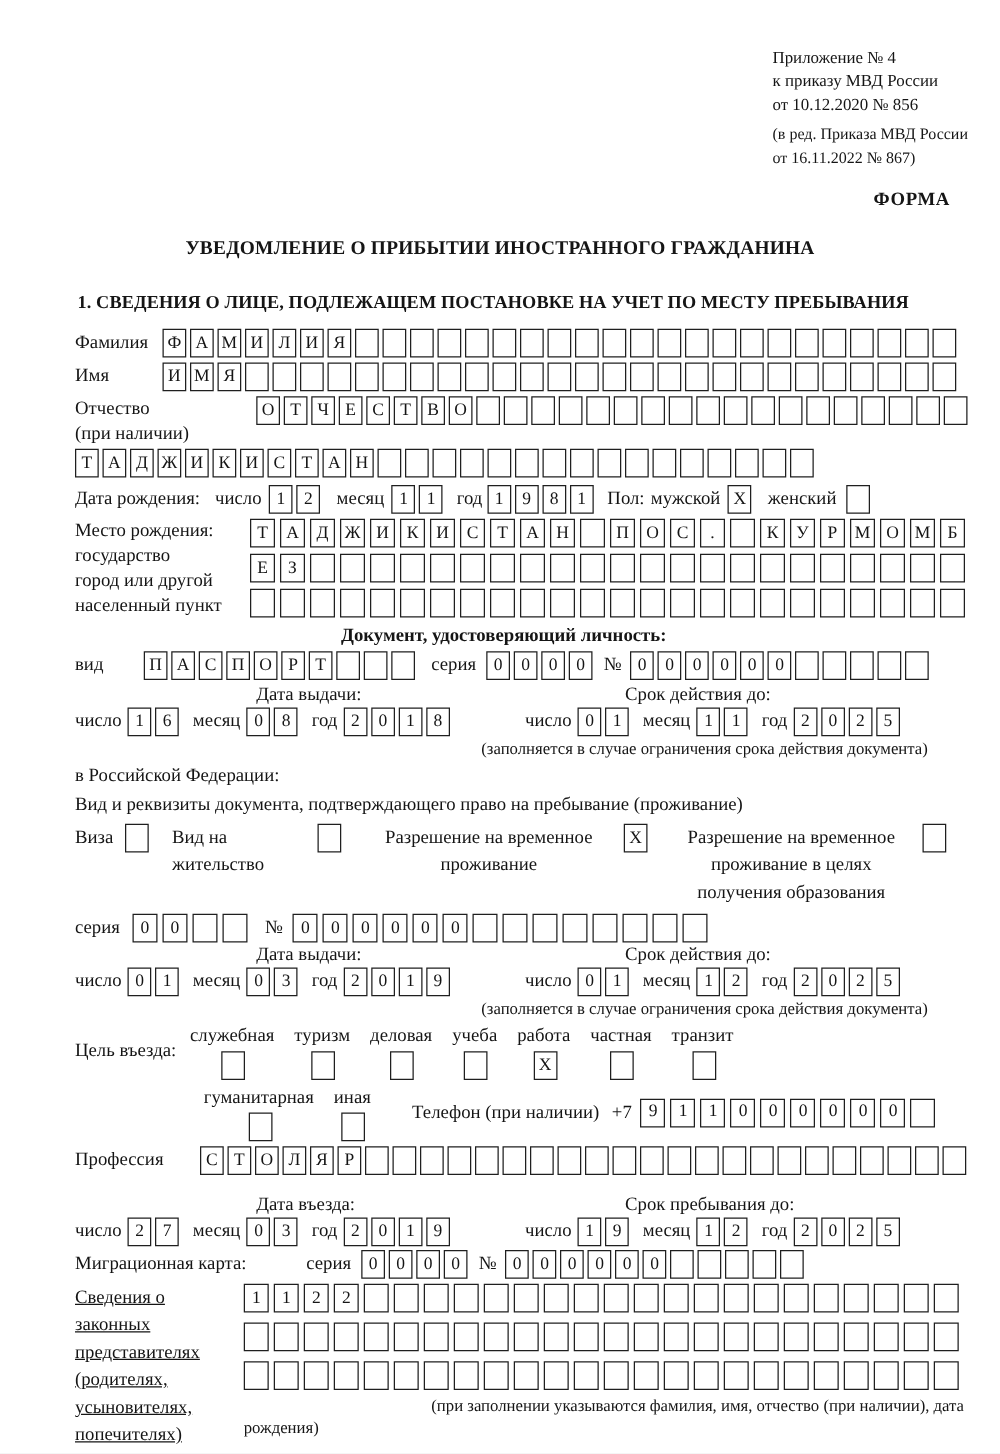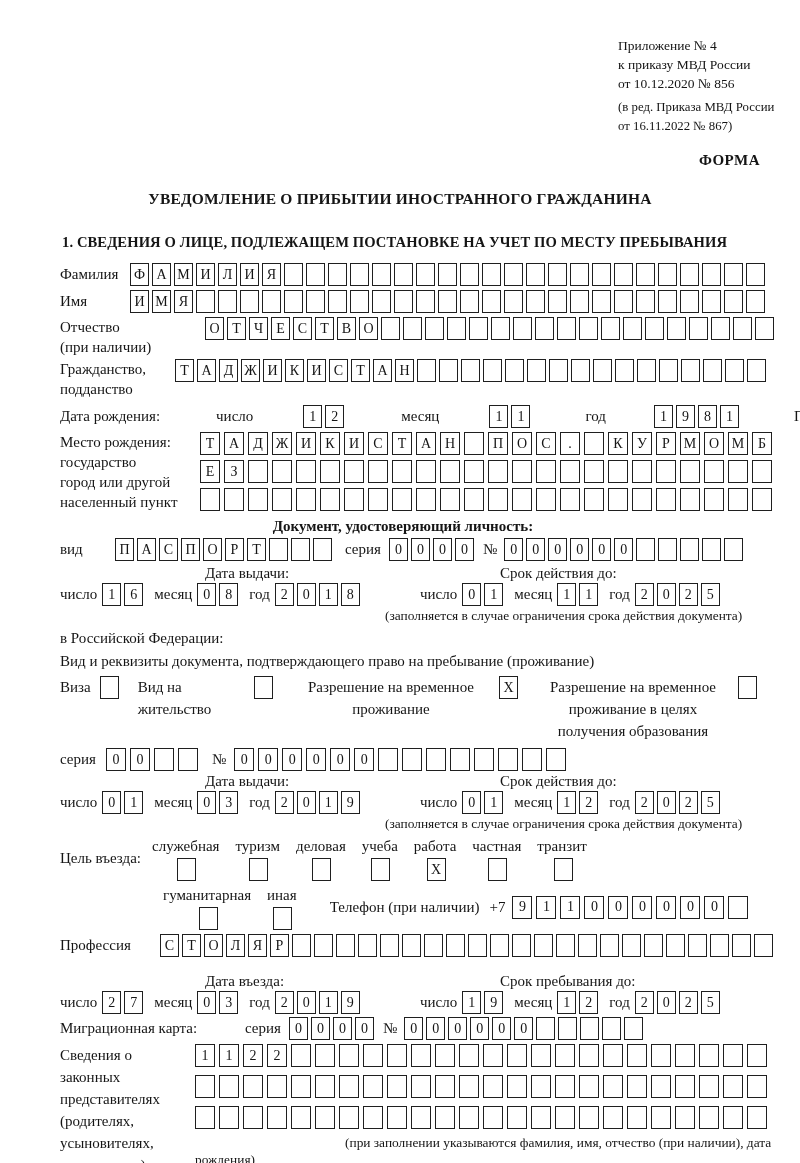--- a/index.html
+++ b/index.html
@@ -182,24 +182,20 @@
           <span class="box"></span>
           <span class="box"></span>
           <span class="box"></span>
           <span class="box"></span>
           <span class="box"></span>
           <span class="box"></span>
         </span>
     </div>
 
     <div class="frow" style="margin-top:2px;margin-bottom:6px;">
-      <span class="lbl-block w115">
-        <div>Гражданство,</div>
-        <div>подданство</div>
-      </span>
       <span class="cells">
           <span class="box">Т</span>
           <span class="box">А</span>
           <span class="box">Д</span>
           <span class="box">Ж</span>
           <span class="box">И</span>
           <span class="box">К</span>
           <span class="box">И</span>
           <span class="box">С</span>
           <span class="box">Т</span>
@@ -217,21 +213,21 @@
           <span class="box"></span>
           <span class="box"></span>
           <span class="box"></span>
           <span class="box"></span>
           <span class="box"></span>
           <span class="box"></span>
           <span class="box"></span>
         </span>
     </div>
 
-    <div class="frow" style="align-items:flex-end;gap:44px;">
+    <div class="frow" style="align-items:flex-end;">
       <span class="lbl">Дата рождения:</span>
       <span class="lbl" style="margin:0 6px 0 12px;">число</span>
       <span class="cells">
           <span class="box">1</span>
           <span class="box">2</span>
         </span>
       <span class="lbl" style="margin:0 6px 0 10px;">месяц</span>
       <span class="cells">
           <span class="box">1</span>
           <span class="box">1</span>
@@ -682,21 +678,21 @@
           <span class="box">0</span>
           <span class="box"></span>
           <span class="box"></span>
           <span class="box"></span>
           <span class="box"></span>
           <span class="box"></span>
         </span>
     </div>
 
     <div class="frow" style="margin-bottom:0;">
-      <span class="lbl-block w135" style="line-height:22px;">
+      <span class="lbl-block w135" style="line-height:22px;text-decoration:underline;">
         <div>Сведения о</div>
         <div>законных</div>
         <div>представителях</div>
         <div>(родителях,</div>
         <div>усыновителях,</div>
         <div>попечителях)</div>
       </span>
       <span class="stack">
         <span class="cells wide" style="margin-bottom:8px;">
             <span class="box">1</span>

